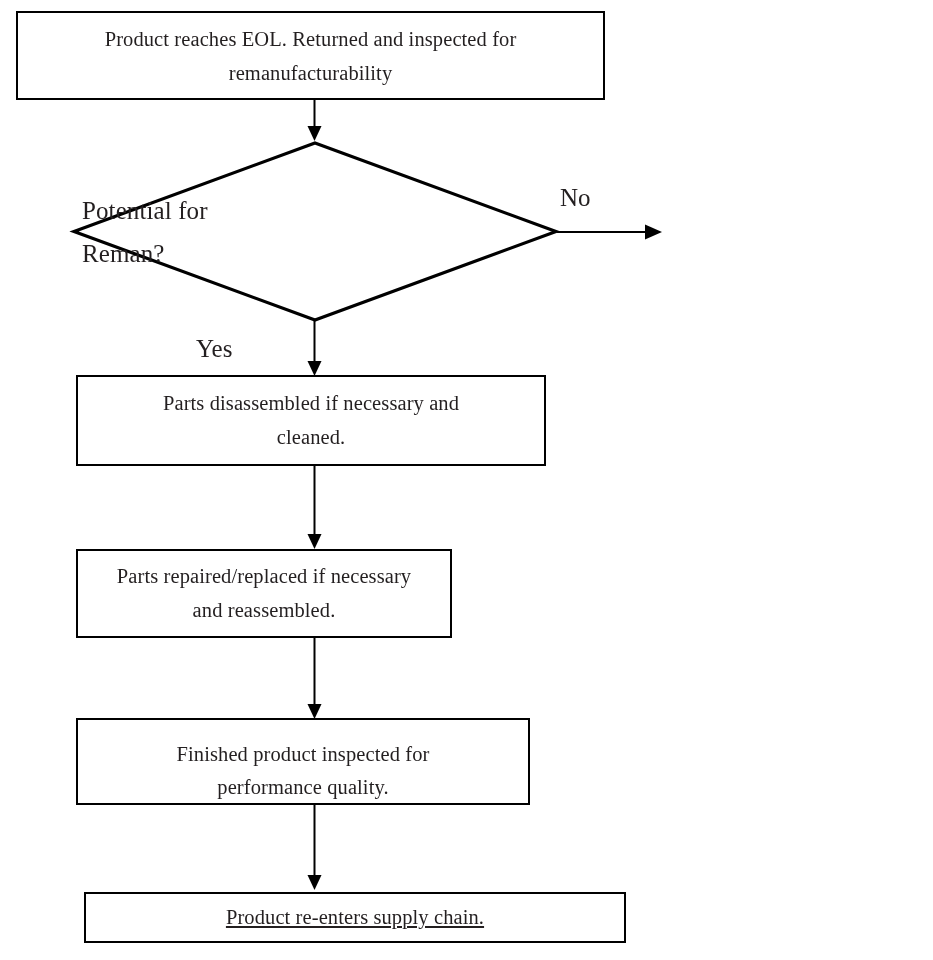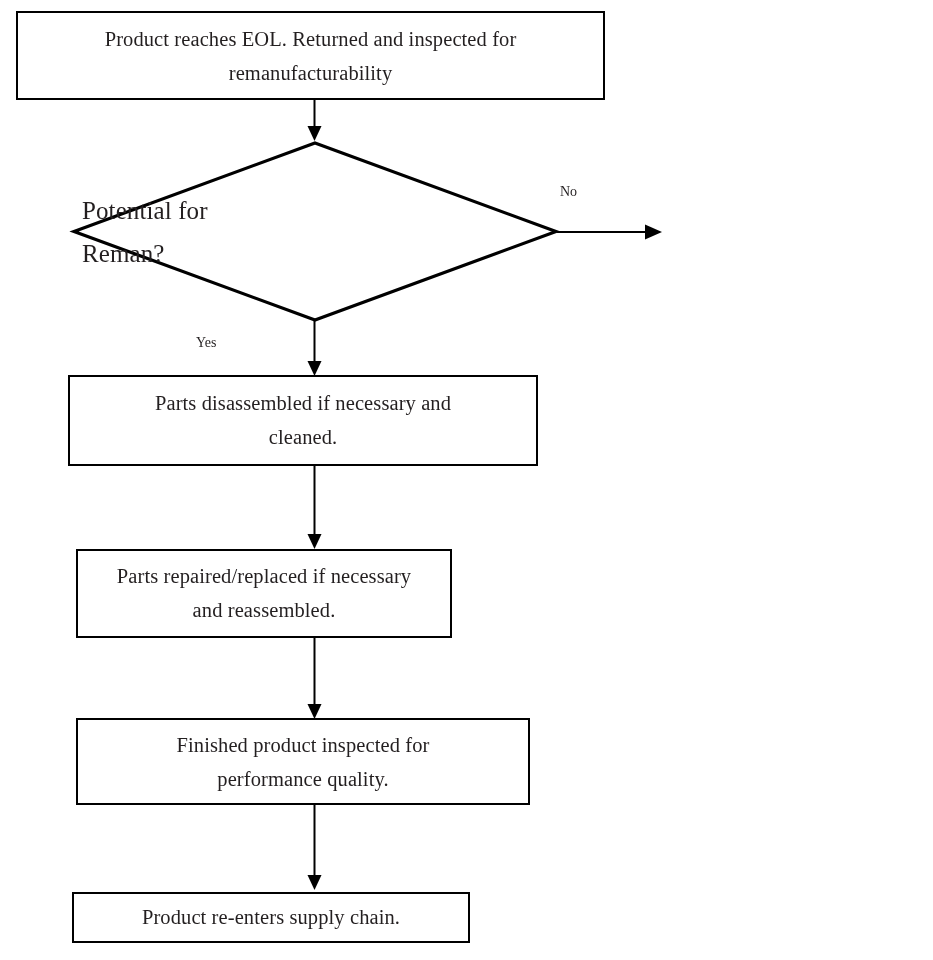--- a/index.html
+++ b/index.html
@@ -64,21 +64,21 @@
     align-items: center;
     justify-content: center;
     pointer-events: none;
   }
   .diamond-label .node-text {
     font-size: 25px;
     line-height: 1.72;
   }
   .edge-label {
     position: absolute;
-    font-size: 14px;
+    font-size: 25px;
     line-height: 1;
     color: #231f20;
     white-space: nowrap;
   }
   .connector {
     position: absolute;
     overflow: visible;
   }
   .connector line {
     stroke: #000000;
@@ -121,47 +121,47 @@
   </svg>
 
 
   <span class="edge-label" style="left:196px; top:336px;">Yes</span>
 
   <svg class="connector" style="left:300px; top:321px; width:30px; height:56px;" viewBox="0 0 30 56">
     <line x1="14.5" y1="0" x2="14.5" y2="44"></line>
     <polygon points="14.5,55 7.5,40 21.5,40"></polygon>
   </svg>
 
-  <div class="node process-box" style="left:68px; top:375px; width:470px; height:91px;">
+  <div class="node process-box" style="left:76px; top:375px; width:470px; height:91px;">
     <span class="node-text">Parts disassembled if necessary and
 cleaned.</span>
   </div>
 
   <svg class="connector" style="left:300px; top:466px; width:30px; height:84px;" viewBox="0 0 30 84">
     <line x1="14.5" y1="0" x2="14.5" y2="72"></line>
     <polygon points="14.5,83 7.5,68 21.5,68"></polygon>
   </svg>
 
   <div class="node process-box" style="left:76px; top:549px; width:376px; height:89px;">
     <span class="node-text">Parts repaired/replaced if necessary
 and reassembled.</span>
   </div>
 
   <svg class="connector" style="left:300px; top:638px; width:30px; height:82px;" viewBox="0 0 30 82">
     <line x1="14.5" y1="0" x2="14.5" y2="70"></line>
     <polygon points="14.5,81 7.5,66 21.5,66"></polygon>
   </svg>
 
-  <div class="node process-box clip-desc" style="left:76px; top:718px; width:454px; height:87px;">
+  <div class="node process-box clip-desc" style="left:76px; top:718px; width:454px; height:87px;align-items:flex-end;">
     <span class="node-text">Finished product inspected for
 performance quality.</span>
   </div>
 
   <svg class="connector" style="left:300px; top:805px; width:30px; height:86px;" viewBox="0 0 30 86">
     <line x1="14.5" y1="0" x2="14.5" y2="74"></line>
     <polygon points="14.5,85 7.5,70 21.5,70"></polygon>
   </svg>
 
-  <div class="node process-box" style="left:72px; top:892px; width:398px; height:51px;">
+  <div class="node process-box" style="left:84px; top:892px; width:542px; height:51px;text-decoration:underline;">
     <span class="node-text">Product re-enters supply chain.</span>
   </div>
 
 </div>
 
 </body></html>

